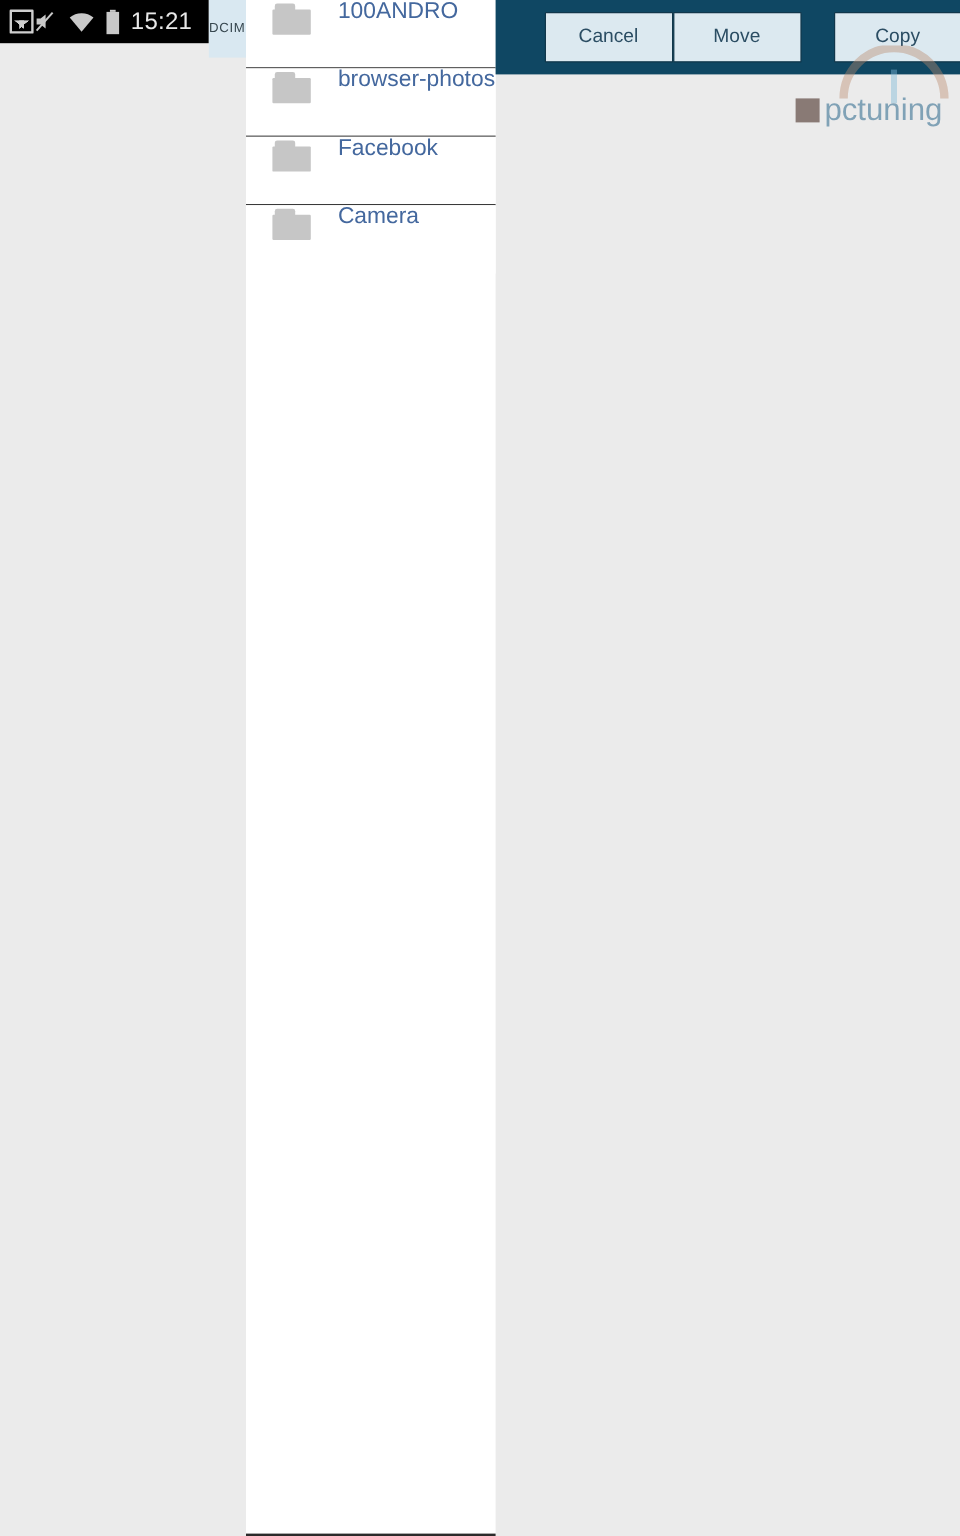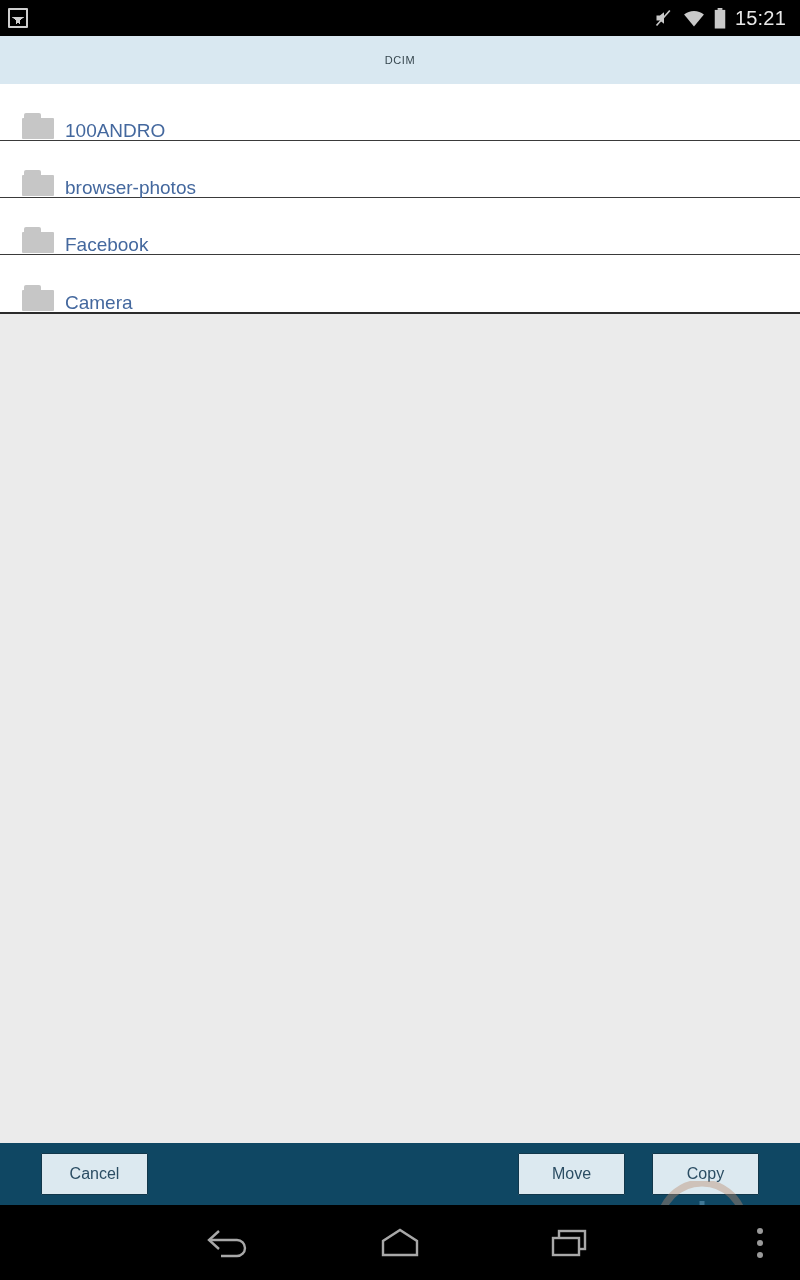--- a/index.html
+++ b/index.html
@@ -13,21 +13,20 @@
     font-family: "Liberation Sans", sans-serif;
     overflow: hidden;
     position: relative;
   }
   #screen {
     width: 800px;
     height: 1280px;
     position: relative;
     background: #ebebeb;
     display: flex;
-    flex-direction: column;
   }
 
   
   .status-bar {
     height: 36px;
     background: #000000;
     display: flex;
     align-items: center;
     justify-content: space-between;
     padding: 0 14px 0 8px;
@@ -91,25 +90,26 @@
 
   
   .file-list {
     background: #ffffff;
     flex: 0 0 auto;
     border-bottom: 2px solid #2b2b2b;
   }
   .file-row {
     height: 57px;
     display: flex;
-    align-items: flex-end;
+    align-items: flex-start;
     padding-left: 22px;
     box-sizing: border-box;
     background: #ffffff;
     border-bottom: 1px solid #3a3a3a;
+    gap: 12px;
   }
   .file-row:last-child { border-bottom: none; }
 
   .folder-icon {
     width: 34px;
     height: 30px;
     position: relative;
     flex: 0 0 auto;
     margin-right: 9px;
   }

